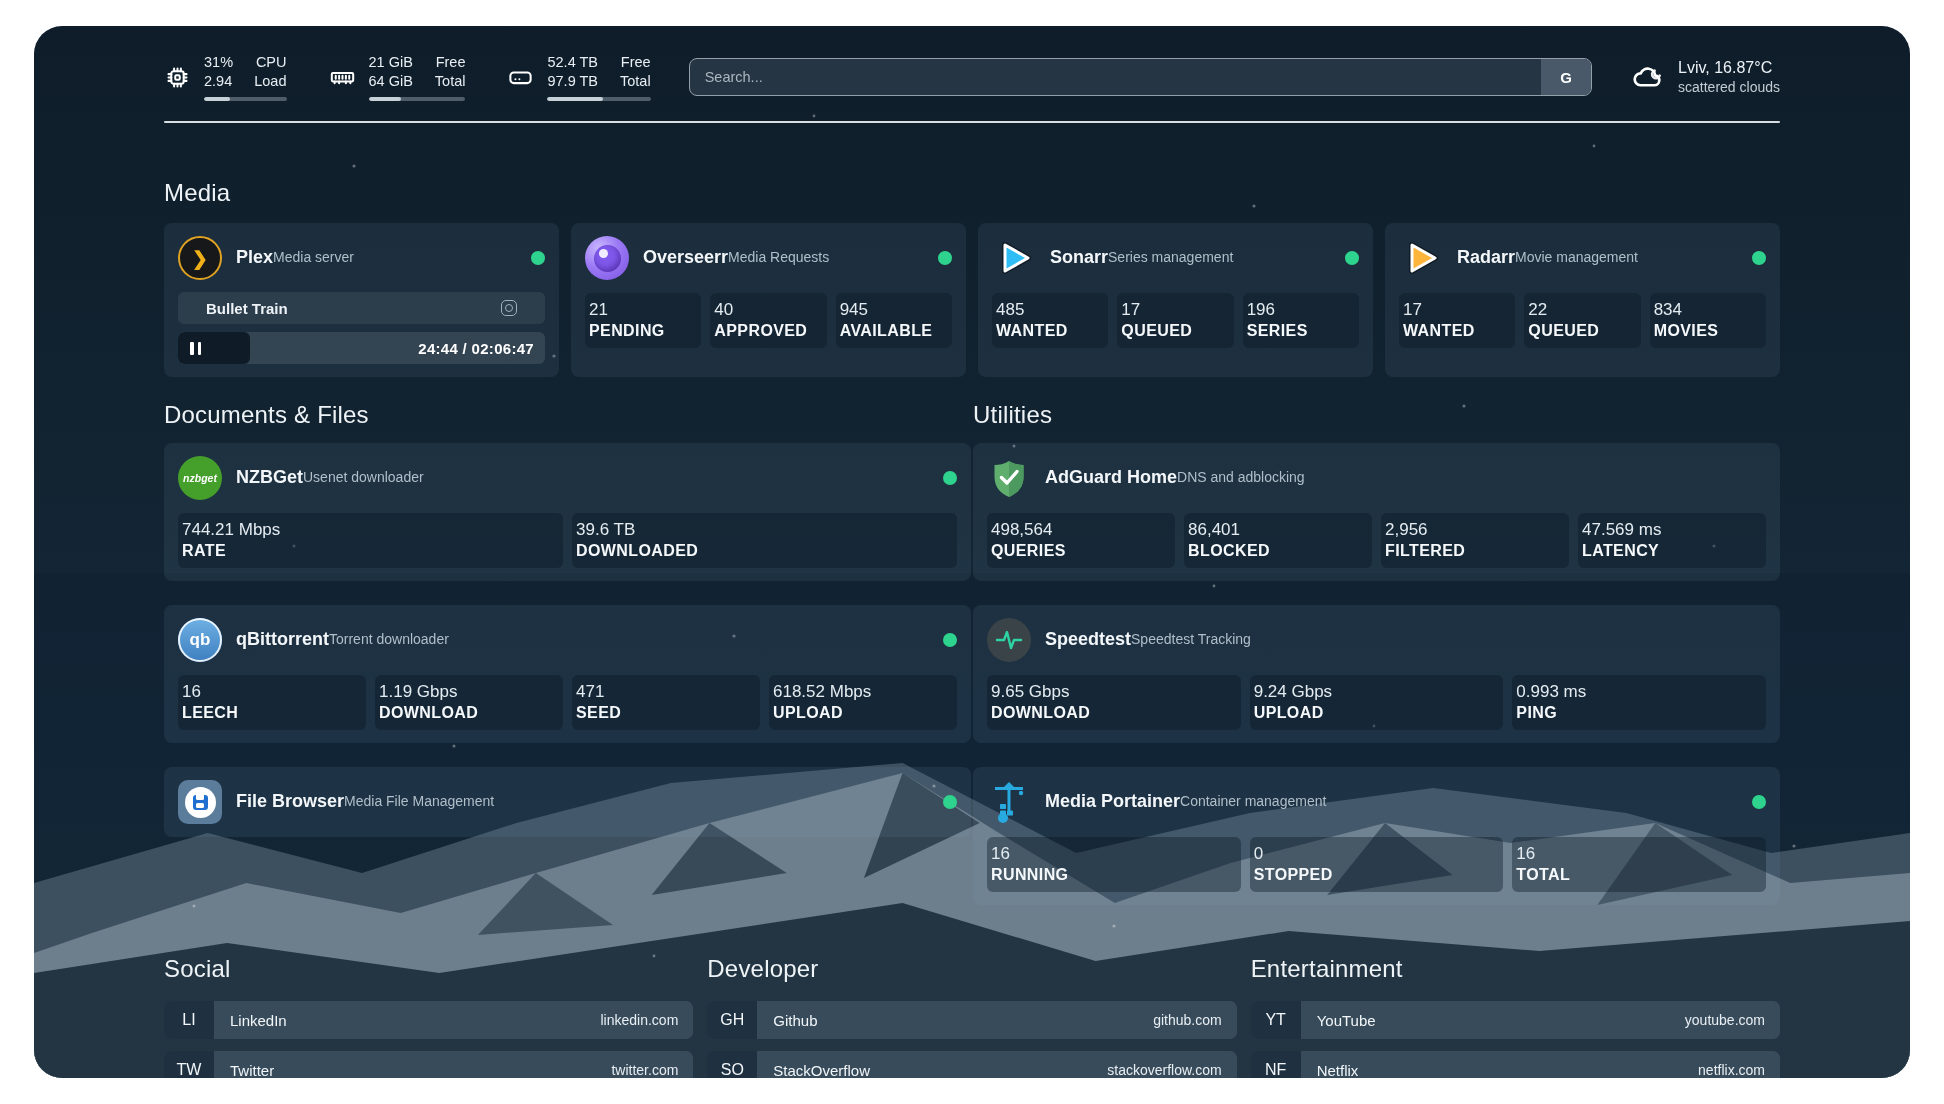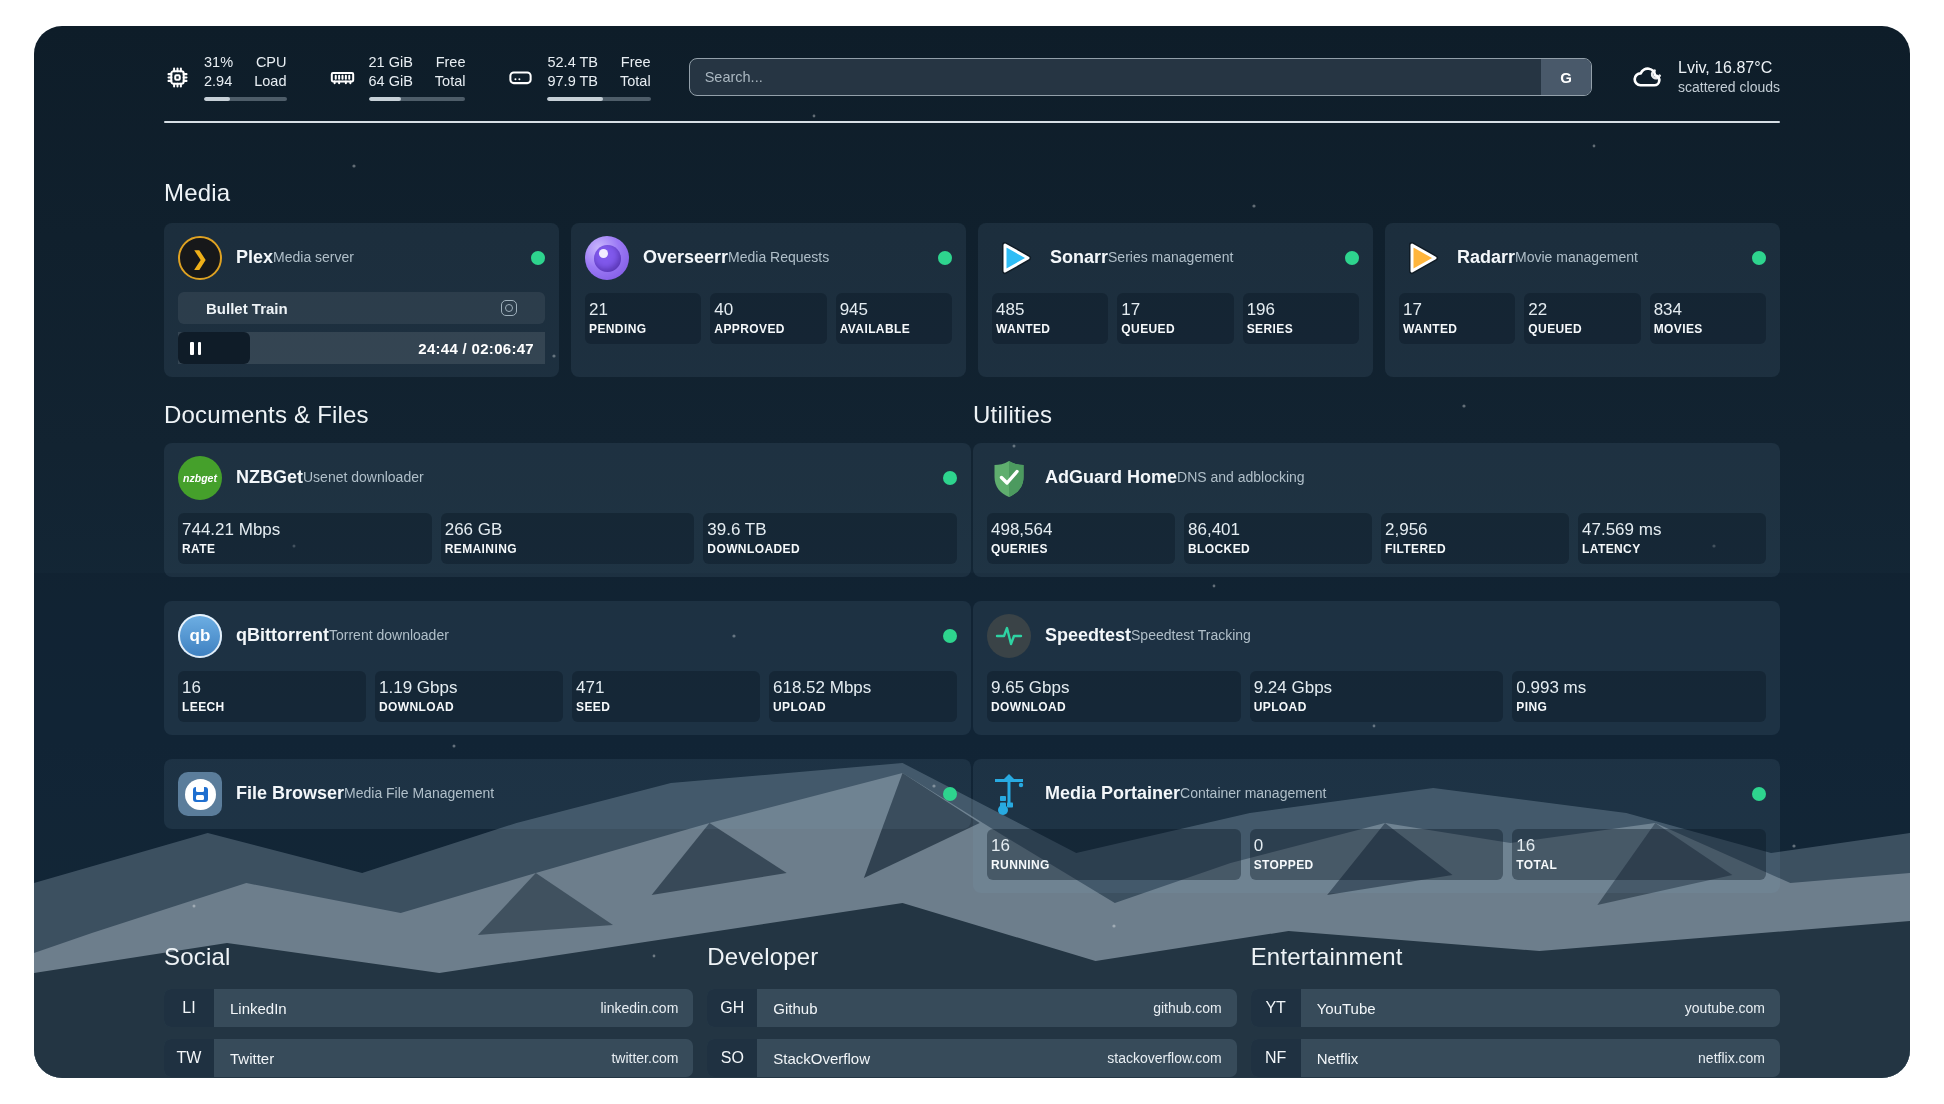--- a/index.html
+++ b/index.html
@@ -62,33 +62,33 @@
   .svc-name { font-size:18px; font-weight:600; color:#f3f7fa; line-height:1.2; }
   .svc-desc { font-size:14px; color:#b0bfc9; margin-top:2px; }
   .dot { width:14px; height:14px; border-radius:50%; background:#2ed48e; margin-left:auto; align-self:center; flex:0 0 auto; }
 
   .stats { display:flex; gap:9px; margin-top:13px; }
   .stat {
     flex:1; background:rgba(8,22,34,0.38); border-radius:6px;
     padding:7px 4px 8px; text-align:left;
   }
   .stat-value { font-size:17px; color:#e4ecf1; }
-  .stat-label { font-size:12px; font-weight:700; color:#f6f9fb; letter-spacing:.4px; margin-top:2px; }
+  .stat-label { font-size:16px; font-weight:700; color:#f6f9fb; letter-spacing:.4px; margin-top:2px; }
 
   
   .np-row {
     margin-top:12px; height:32px; background:rgba(255,255,255,0.07);
     border-radius:6px; display:flex; align-items:center; padding:0 28px;
   }
   .np-title { font-size:15px; font-weight:600; color:#eef3f7; }
   .cast-icon { margin-left:auto; width:16px; height:16px; border:1.6px solid #9fb0bc; border-radius:5px; position:relative; }
   .cast-icon::after { content:""; position:absolute; left:50%; top:50%; width:6px; height:6px; border:1.4px solid #9fb0bc; border-radius:50%; transform:translate(-50%,-50%); }
   .prog-row {
     margin-top:8px; height:32px; background:rgba(255,255,255,0.10);
-    border-radius:0; position:relative; display:flex; align-items:center; overflow:hidden;
+    border-radius:6px; position:relative; display:flex; align-items:center; overflow:hidden;
   }
   .prog-fill { position:absolute; left:0; top:0; bottom:0; background:rgba(9,21,33,0.85); border-radius:6px; }
   .pause { position:relative; z-index:1; margin-left:12px; display:flex; gap:4px; }
   .pause span { display:block; width:3.5px; height:13px; background:#fff; border-radius:1px; }
   .prog-time { margin-left:auto; margin-right:11px; position:relative; z-index:1; font-size:15px; font-weight:700; color:#fff; letter-spacing:.3px; }
 
   
   .logo { width:44px; height:44px; flex:0 0 auto; position:relative; }
   .logo-plex { border-radius:50%; background:#17181a; border:2.5px solid #dfa222; display:flex; align-items:center; justify-content:center; }
   .logo-plex span { color:#efb019; font-size:19px; font-weight:700; }
@@ -379,24 +379,20 @@
                 <div class="svc-desc">Usenet downloader</div>
               </div>
               <div class="dot"></div>
             </div>
             <div class="stats">
               <div class="stat">
                 <div class="stat-value">744.21 Mbps</div>
                 <div class="stat-label">RATE</div>
               </div>
               <div class="stat">
-                <div class="stat-value">266 GB</div>
-                <div class="stat-label">REMAINING</div>
-              </div>
-              <div class="stat">
                 <div class="stat-value">39.6 TB</div>
                 <div class="stat-label">DOWNLOADED</div>
               </div>
             </div>
           </div>
 
           <div class="card">
             <div class="card-head">
               <div class="logo logo-qbit">
                   <span>qb</span>

